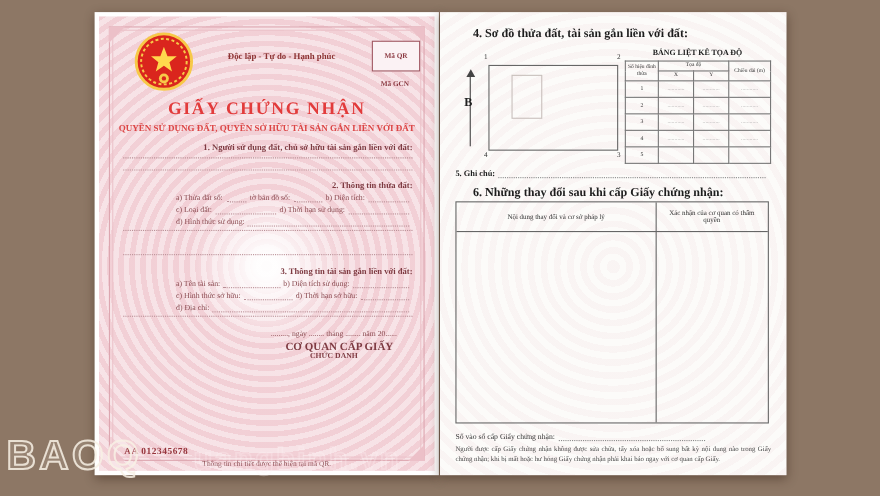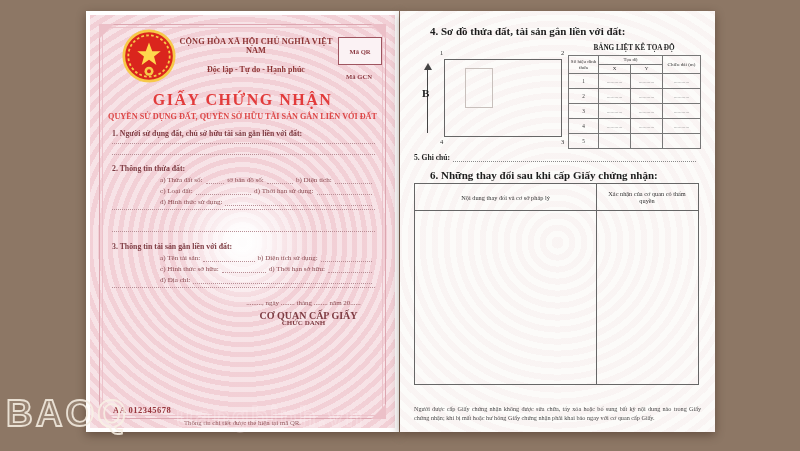--- a/index.html
+++ b/index.html
@@ -27,21 +27,21 @@
   .nat .motto{font-size:8px;font-weight:bold;margin-top:10px;}
   .qrbox{position:absolute;left:248px;top:22px;width:42px;height:26px;border:1px solid #9f5560;
          background:#fbf2f4;display:flex;align-items:center;justify-content:center;
          font-size:6.6px;font-weight:bold;color:#8c3a42;}
   .gcn{position:absolute;left:248px;top:58px;width:42px;text-align:center;
        font-size:6.6px;font-weight:bold;color:#8c3a42;}
   .gtitle{position:absolute;left:0;top:76px;width:100%;text-align:center;
           color:#e23b3b;font-size:16px;font-weight:bold;letter-spacing:1.5px;}
   .gsub{position:absolute;left:0;top:97px;width:100%;text-align:center;
         color:#dc4545;font-size:8.2px;font-weight:bold;}
-  .lh{position:absolute;left:22px;right:20px;font-size:7.8px;font-weight:bold;color:#7e3b42;}
+  .lh{position:absolute;left:22px;right:20px;font-size:7.8px;font-weight:bold;color:#7e3b42;text-align:right;}
   .lline{position:absolute;left:22px;right:20px;display:flex;align-items:flex-end;
          font-size:7.1px;color:#8a4a50;white-space:nowrap;padding-left:48px;}
   .dots{flex:1;border-bottom:1px dotted #b98f96;height:8px;margin:0 3px;min-width:8px;}
   .rule{position:absolute;left:22px;right:20px;border-bottom:1px dotted #b98f96;height:1px;}
   .dateline{position:absolute;left:140px;right:18px;top:284px;text-align:center;
             font-size:7px;color:#8a4a50;}
   .issuer{position:absolute;left:140px;right:8px;top:295px;text-align:center;
           font-size:10px;font-weight:bold;color:#7e3b42;}
   .issuer2{position:absolute;left:140px;right:18px;top:304px;text-align:center;
            font-size:7px;font-weight:bold;color:#7e3b42;}
@@ -111,21 +111,20 @@
 
       <svg class="emblem" viewBox="0 0 60 60">
         <circle cx="30" cy="30" r="28" fill="#da251d" stroke="#f7c948" stroke-width="3"></circle>
         <circle cx="30" cy="30" r="23" fill="none" stroke="#f7c948" stroke-width="2" stroke-dasharray="3,2.5"></circle>
         <polygon fill="#ffd84d" points="30,15 33.6,24.6 43,24.6 35.6,30.6 38.2,40 30,34.2 21.8,40 24.4,30.6 17,24.6 26.4,24.6"></polygon>
         <circle cx="30" cy="47" r="5" fill="#f7c948"></circle>
         <circle cx="30" cy="47" r="2.2" fill="#da251d"></circle>
       </svg>
 
       <div class="nat">
-        <div class="country">CỘNG HÒA XÃ HỘI CHỦ NGHĨA VIỆT NAM</div>
         <div class="motto">Độc lập - Tự do - Hạnh phúc</div>
       </div>
 
       <div class="qrbox">
         <span>Mã QR</span>
       </div>
       <div class="gcn">Mã GCN</div>
 
       <div class="gtitle">GIẤY CHỨNG NHẬN</div>
       <div class="gsub">QUYỀN SỬ DỤNG ĐẤT, QUYỀN SỞ HỮU TÀI SẢN GẮN LIỀN VỚI ĐẤT</div>
@@ -260,19 +259,23 @@
     <div class="rh" style="left:14px;top:158px;">6. Những thay đổi sau khi cấp Giấy chứng nhận:</div>
 
     <div class="chtable">
       <div class="chhead">
         <div class="chc1">Nội dung thay đổi và cơ sở pháp lý</div>
         <div class="chc2">Xác nhận của cơ quan có thẩm quyền</div>
       </div>
       <div class="chdiv"></div>
     </div>
 
+    <div class="bookno">
+      <span>Số vào sổ cấp Giấy chứng nhận:</span>
+      <span class="rdots"></span>
+    </div>
 
     <div class="footnote">Người được cấp Giấy chứng nhận không được sửa chữa, tẩy xóa hoặc bổ sung bất kỳ nội dung nào trong Giấy chứng nhận; khi bị mất hoặc hư hỏng Giấy chứng nhận phải khai báo ngay với cơ quan cấp Giấy.</div>
   </div>
 
   <div class="wm">BAOQ</div>
   <div class="wm-faint">uangbinh.vn</div>
 </div>
 
 </body></html>

